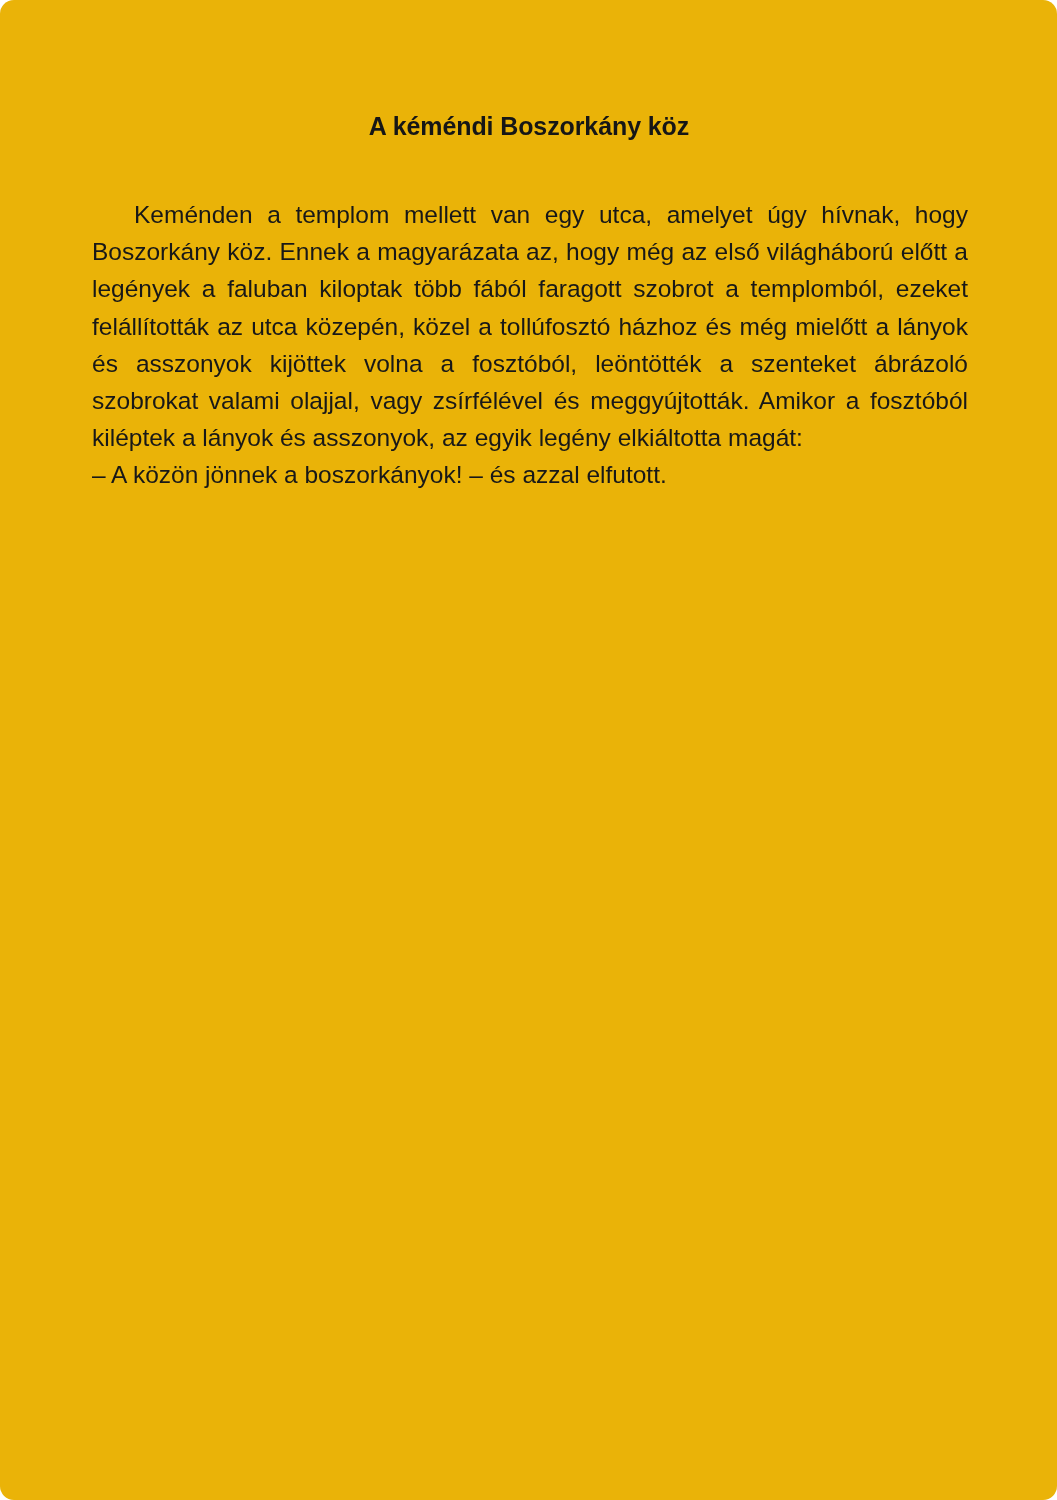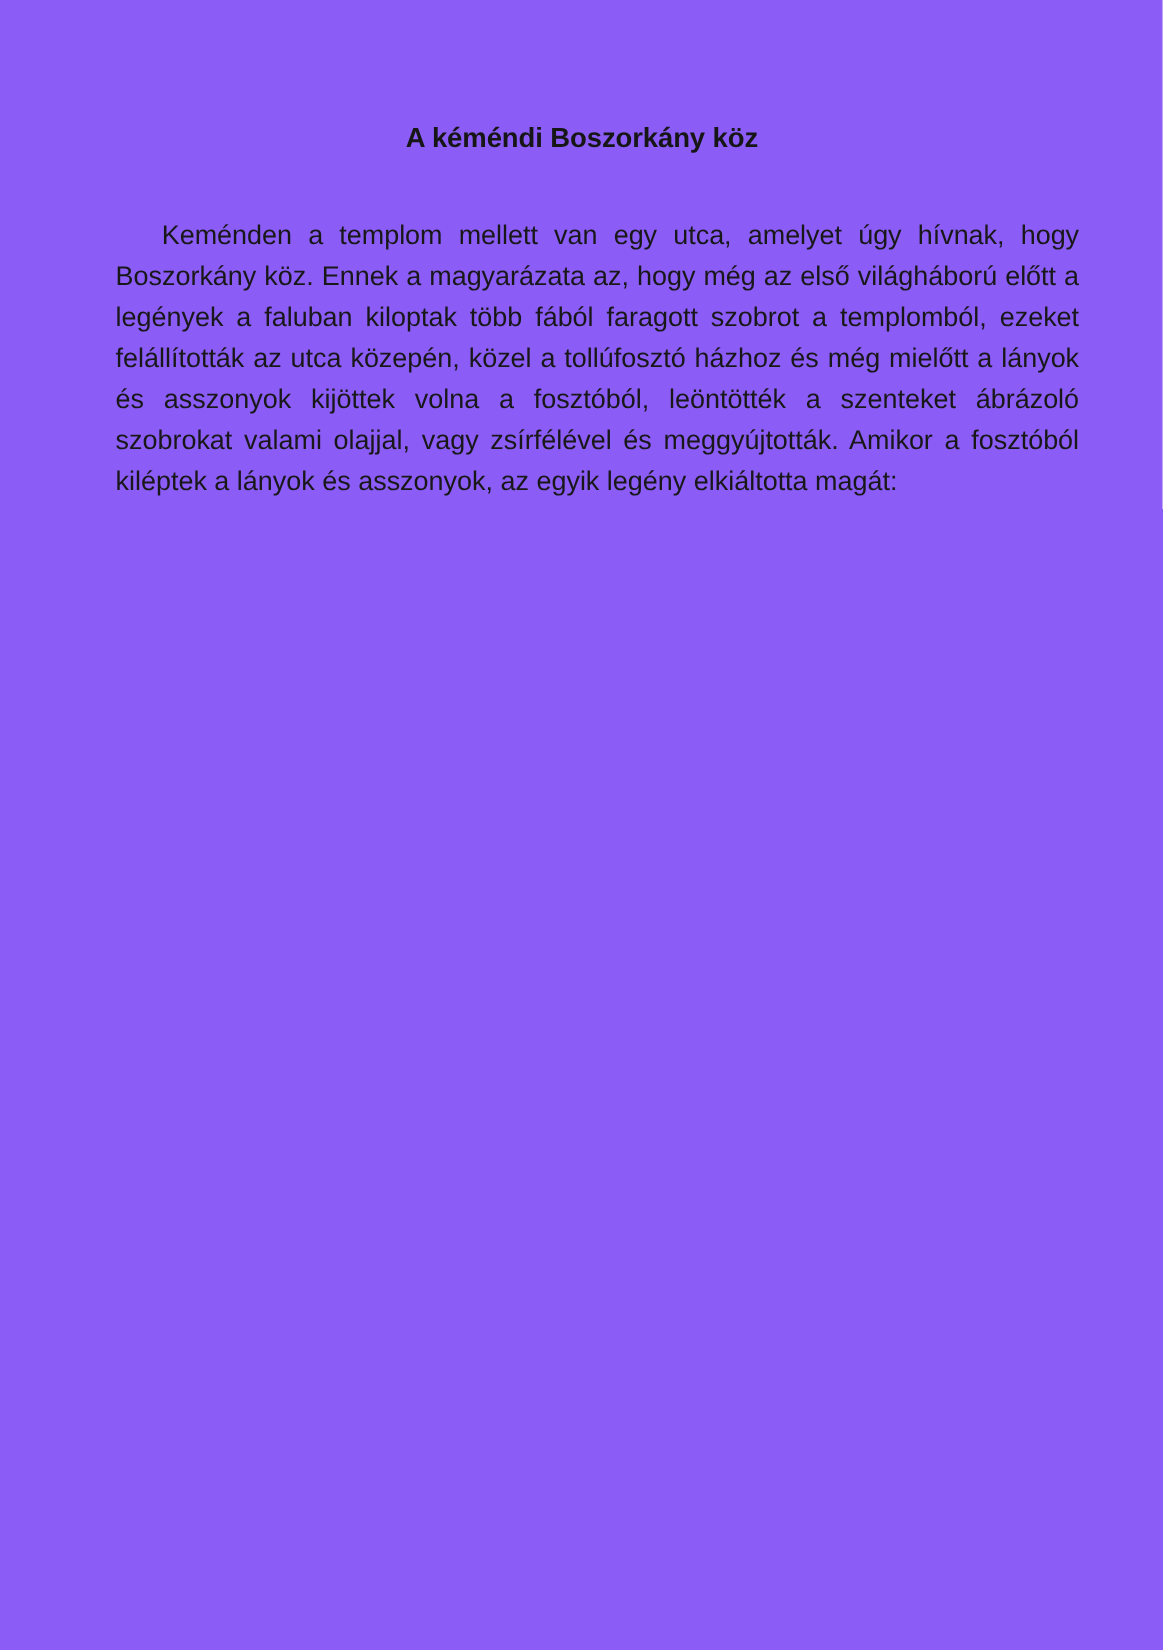--- a/index.html
+++ b/index.html
@@ -6,46 +6,47 @@
   html, body {
     margin: 0;
     padding: 0;
     background: #ffffff;
   }
 
   .page {
     position: relative;
     width: 1057px;
     height: 1500px;
-    background: #8b5cf6;
+    background: #eab308;
     margin: 0 auto;
     overflow: hidden;
     font-family: "Liberation Sans", "DejaVu Sans", sans-serif;
     color: #181818;
+    border-radius: 14px;
     -webkit-font-smoothing: antialiased;
   }
 
   
   .doc-title {
     position: absolute;
     left: 92px;
     top: 92px;
     width: 874px;
     text-align: center;
     font-size: 25px;
     font-weight: bold;
     letter-spacing: -0.1px;
     line-height: 34px;
     color: #161616;
   }
 
   
   .body-block {
     position: absolute;
-    left: 105px;
+    left: 92px;
     top: 196px;
     width: 876px;
   }
 
   .para {
     margin: 0;
     font-size: 24.5px;
     line-height: 37.2px;
     text-align: justify;
     text-justify: inter-word;
@@ -72,17 +73,18 @@
 <body>
 
 <div class="page">
 
   <h1 class="doc-title">A kéméndi Boszorkány köz</h1>
 
   <div class="body-block">
 
     <p class="para indent-first">Keménden a templom mellett van egy utca, amelyet úgy hívnak, hogy Boszorkány köz. Ennek a magyarázata az, hogy még az első világháború előtt a legények a faluban kiloptak több fából faragott szobrot a templomból, ezeket felállították az utca közepén, közel a tollúfosztó házhoz és még mielőtt a lányok és asszonyok kijöttek volna a fosztóból, leöntötték a szenteket ábrázoló szobrokat valami olajjal, vagy zsírfélével és meggyújtották. Amikor a fosztóból kiléptek a lányok és asszonyok, az egyik legény elkiáltotta magát:</p>
 
+    <p class="para dialogue">– A közön jönnek a boszorkányok! – és azzal elfutott.</p>
 
 
   </div>
 
 </div>
 
 </body></html>

